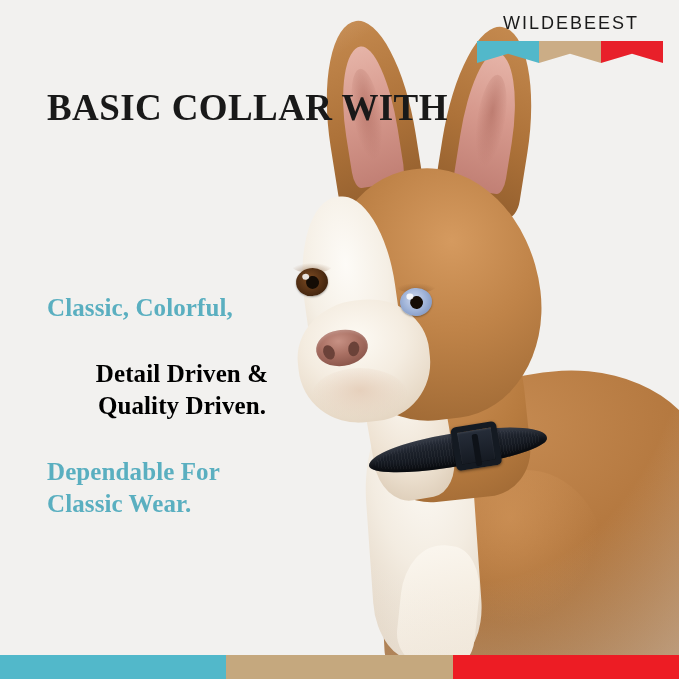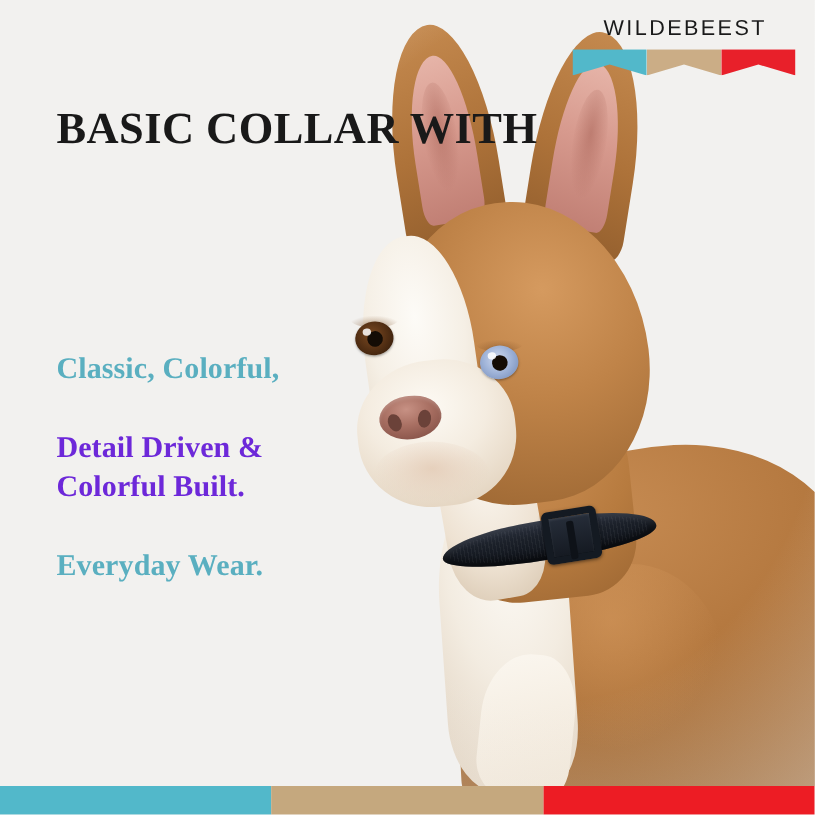--- a/index.html
+++ b/index.html
@@ -385,26 +385,27 @@
   </div>
 
   <div class="headline" style="color: rgb(25, 25, 25);">
     <span class="hl-line">BASIC COLLAR WITH</span>
   </div>
 
   <div class="features">
     <div class="feature" style="color: rgb(90, 175, 192);">
       <span class="f-line">Classic, Colorful,</span>
     </div>
-    <div class="feature" style="color: #6d28d9;">
+    <div class="feature" style="color: #000000; text-align: center;">
       <span class="f-line">Detail Driven &amp;</span>
-      <span class="f-line">Colorful Built.</span>
+      <span class="f-line">Quality Driven.</span>
     </div>
     <div class="feature" style="color: rgb(90, 175, 192);">
-      <span class="f-line">Everyday Wear.</span>
+      <span class="f-line">Dependable For</span>
+      <span class="f-line">Classic Wear.</span>
     </div>
   </div>
 
   <div class="bottom-bar">
     <div class="bseg" style="background: rgb(82, 184, 202);"></div>
     <div class="bseg" style="background: rgb(197, 168, 126);"></div>
     <div class="bseg" style="background: rgb(237, 28, 36);"></div>
   </div>
 
 </div>

